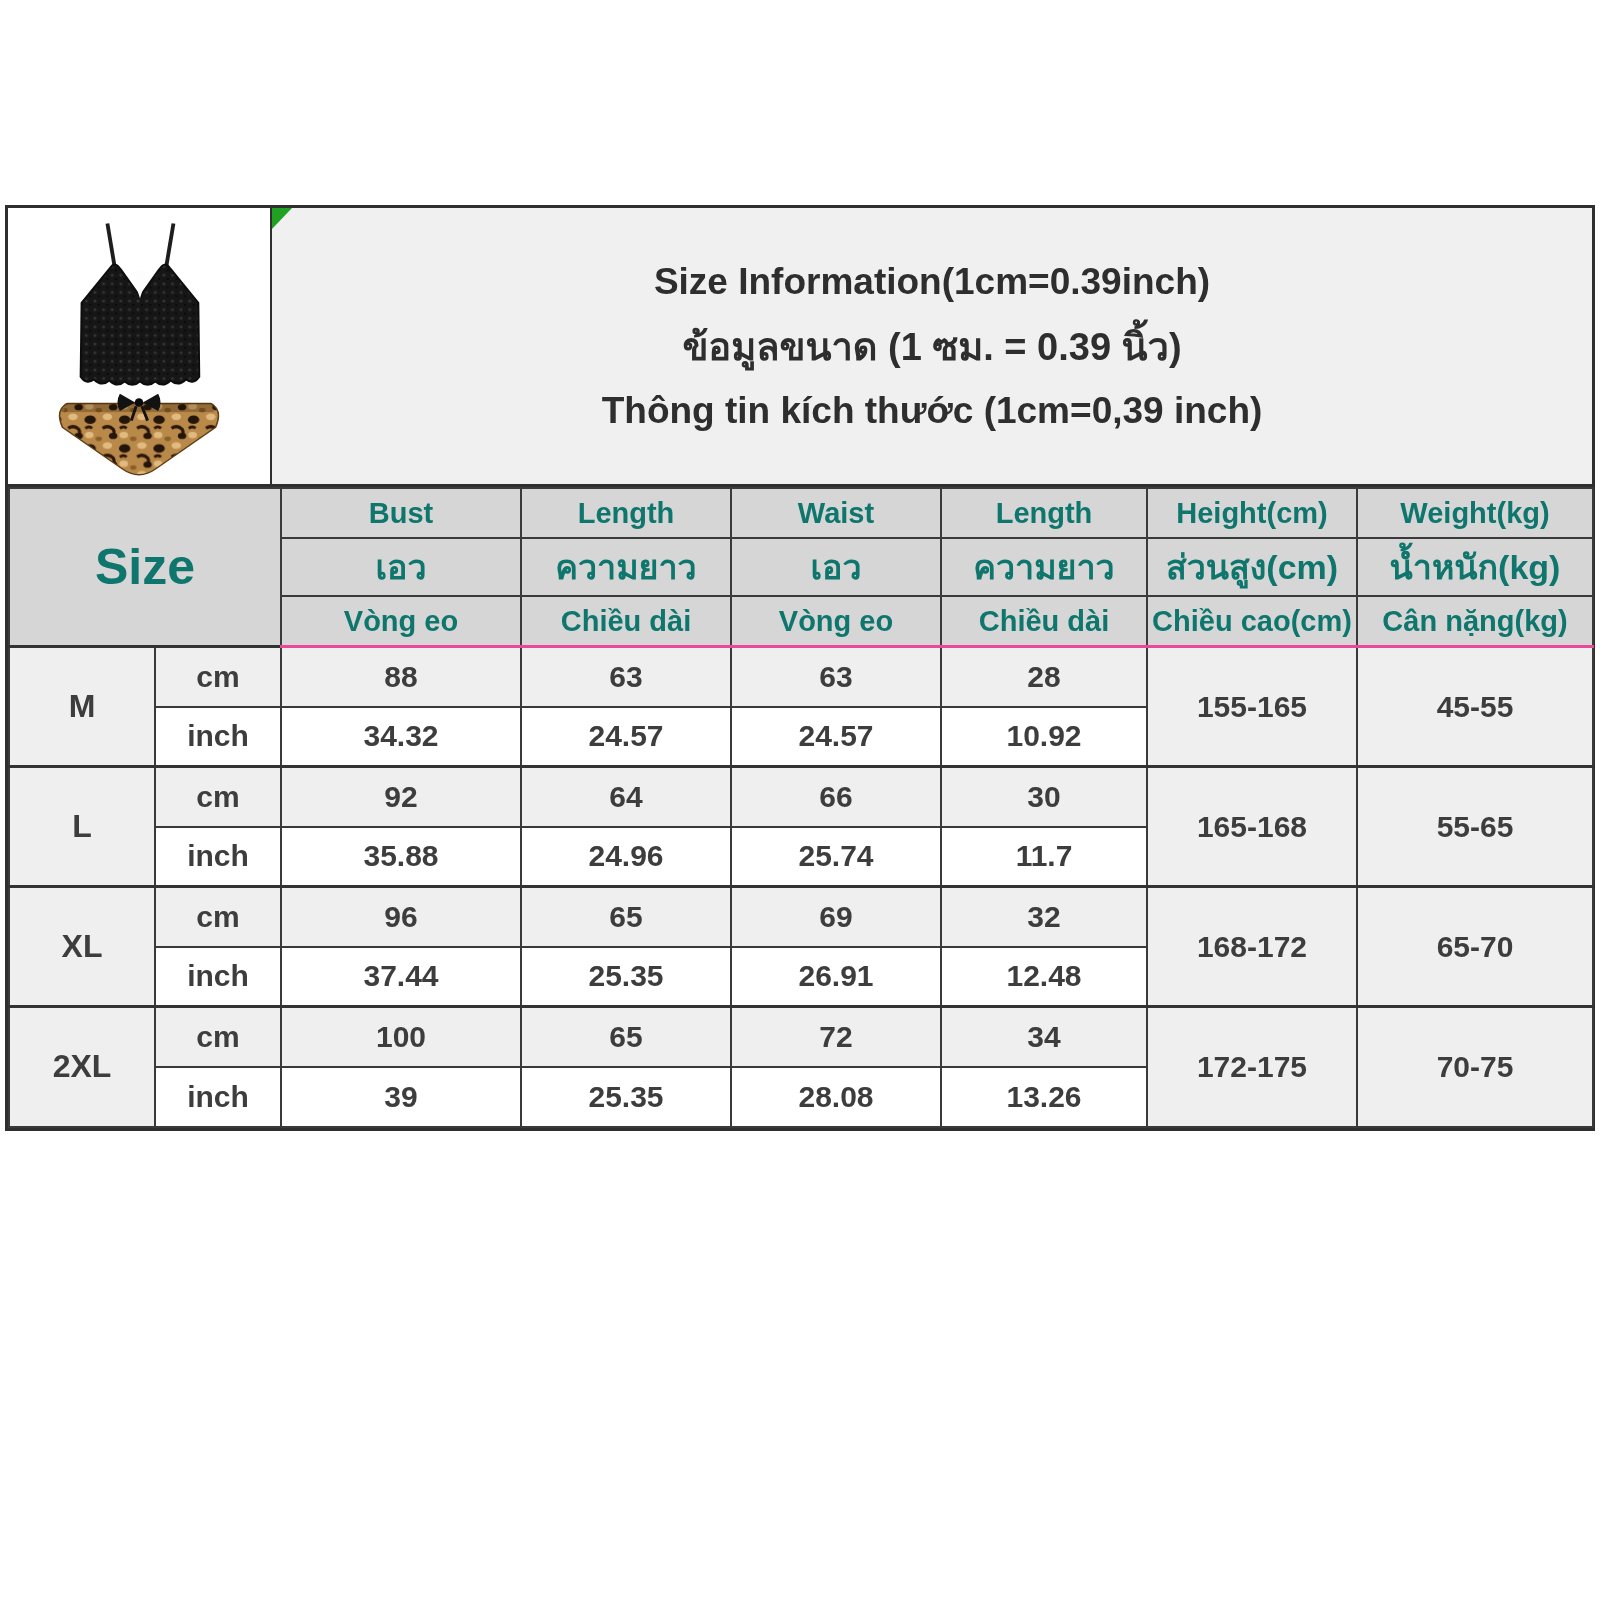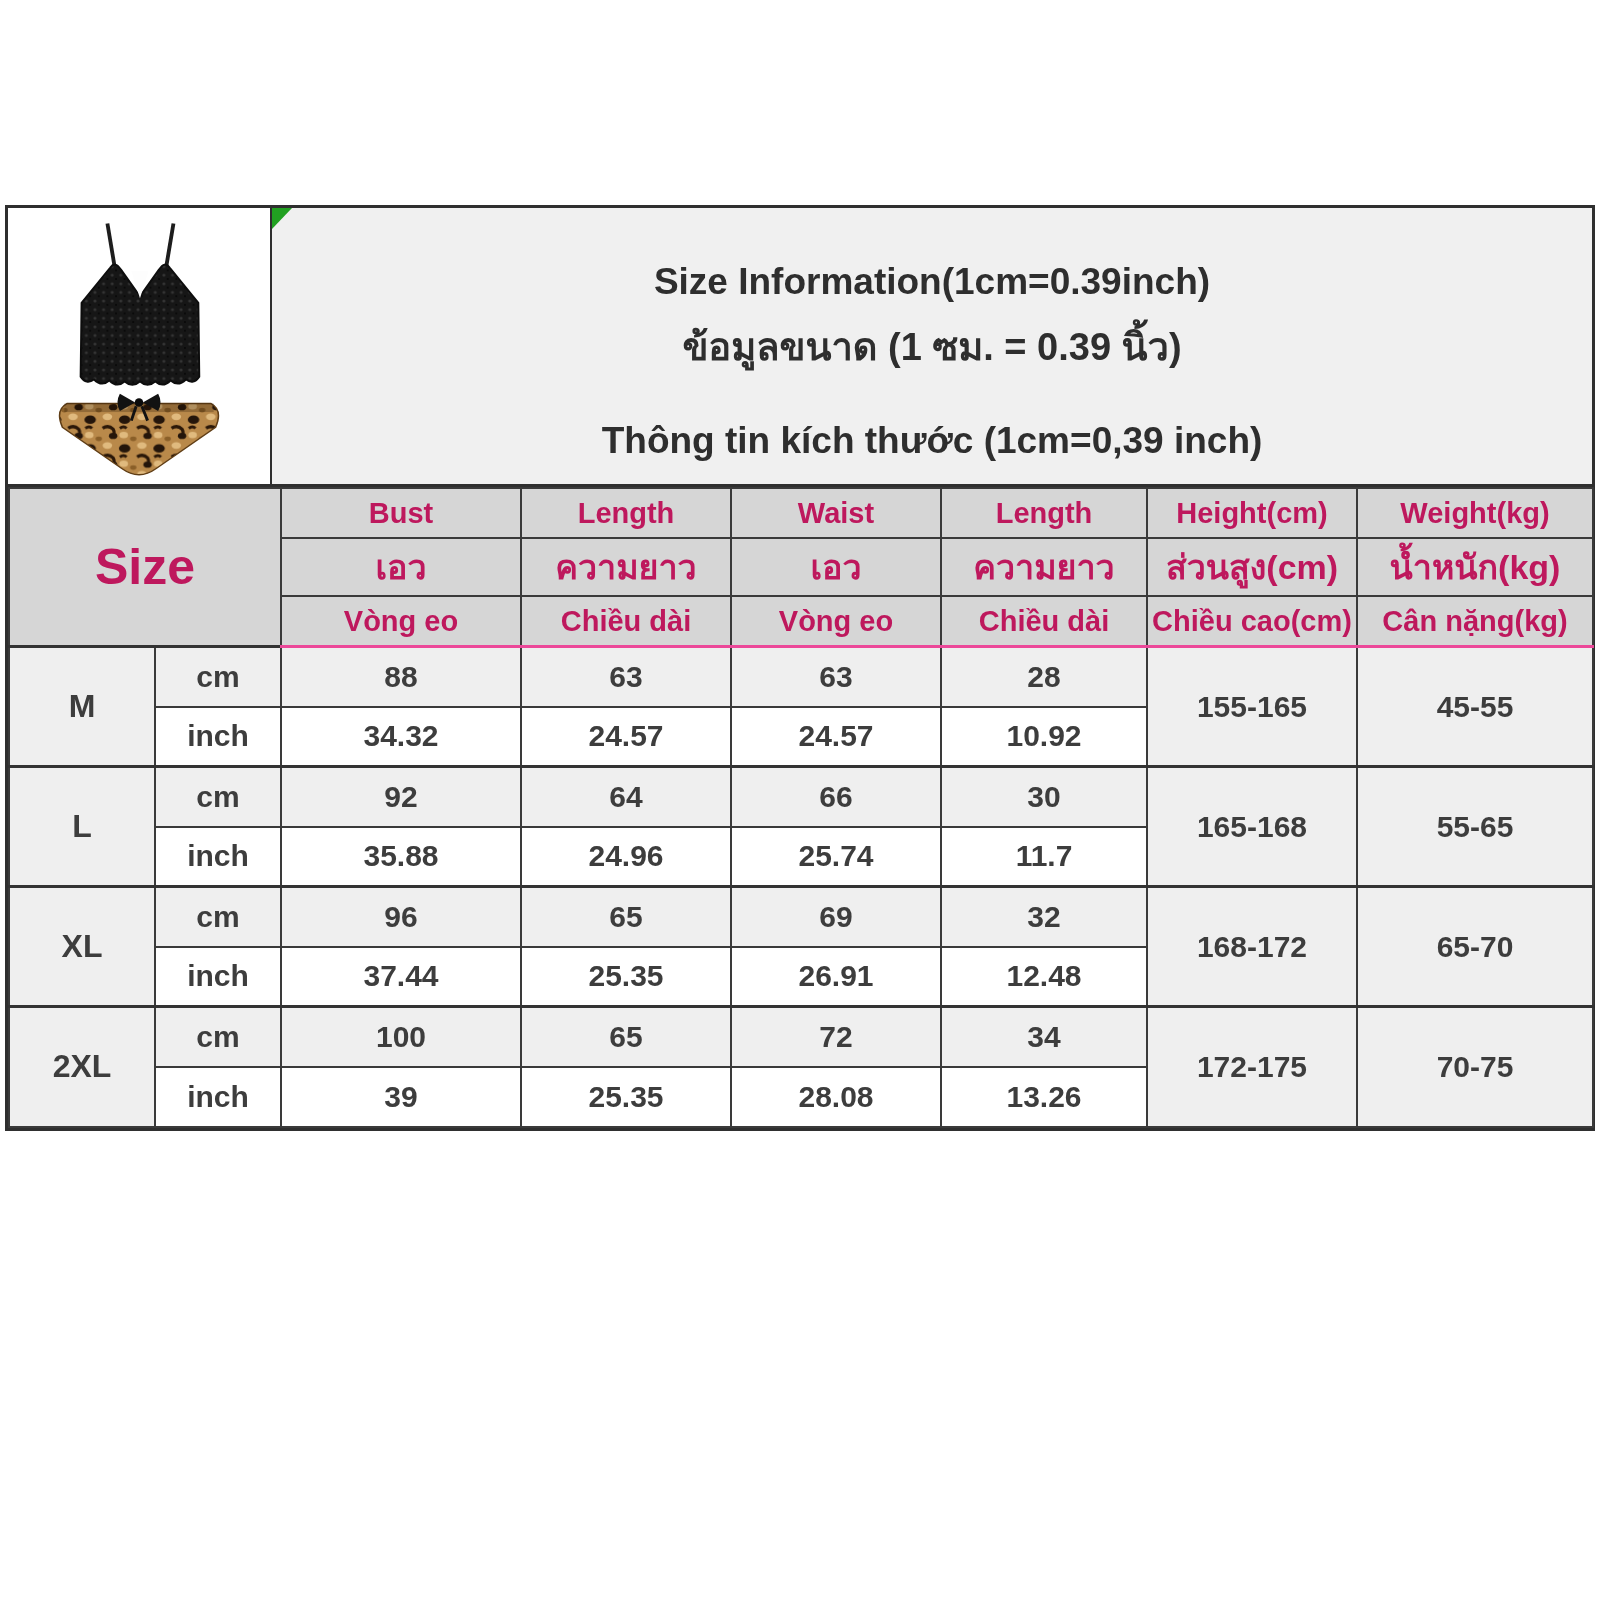--- a/index.html
+++ b/index.html
@@ -8,28 +8,28 @@
   .content-box{position:absolute;left:5px;top:205px;width:1584px;border:3px solid #2f2f2f;background:#fff;}
 
   
   .top-row{display:flex;height:276px;border-bottom:3px solid #2f2f2f;}
   .product-cell{width:262px;background:#ffffff;border-right:2px solid #2f2f2f;
                 display:flex;align-items:center;justify-content:center;}
   .title-cell{flex:1;background:#f0f0f0;position:relative;display:flex;flex-direction:column;
               align-items:center;justify-content:center;gap:13px;}
   .corner-flag{position:absolute;left:0;top:0;width:20px;height:21px;background:#21a121;
                clip-path:polygon(0 0,100% 0,0 100%);}
-  .t-en,.t-vi{font-size:37px;font-weight:bold;color:#2e2e2e;margin-top:30px;}
+  .t-en,.t-vi{font-size:37px;font-weight:bold;color:#2e2e2e;}
   .t-th{font-size:38px;font-weight:bold;color:#2e2e2e;}
 
   
   table.size-table{width:100%;border-collapse:collapse;table-layout:fixed;}
   .size-table th,.size-table td{border:2px solid #3a3a3a;text-align:center;vertical-align:middle;
                overflow:hidden;white-space:nowrap;}
-  .size-table thead th{background:#d6d6d6;font-size:29px;font-weight:bold;color:#be185d;height:46px;}
+  .size-table thead th{background:#d6d6d6;font-size:29px;font-weight:bold;color:#0f766e;height:46px;}
   .size-table thead tr.hdr-th th{font-size:34px;}
   .h-size{font-size:50px !important;}
   .size-table tbody tr{height:60px;}
   .size-table tbody td{font-size:30px;font-weight:bold;color:#3d3d3d;}
   .c-size{background:#d6d6d6;font-size:32px !important;}
   .r-cm td{background:#efefef;}
   .r-inch td{background:#ffffff;}
   td.c-merge{background:#efefef !important;text-align:center;}
   .size-table tbody tr.group-start td{border-top:3px solid #333;}
   .size-table thead tr.hdr-vi th{border-bottom:3px solid #ec4899;}

